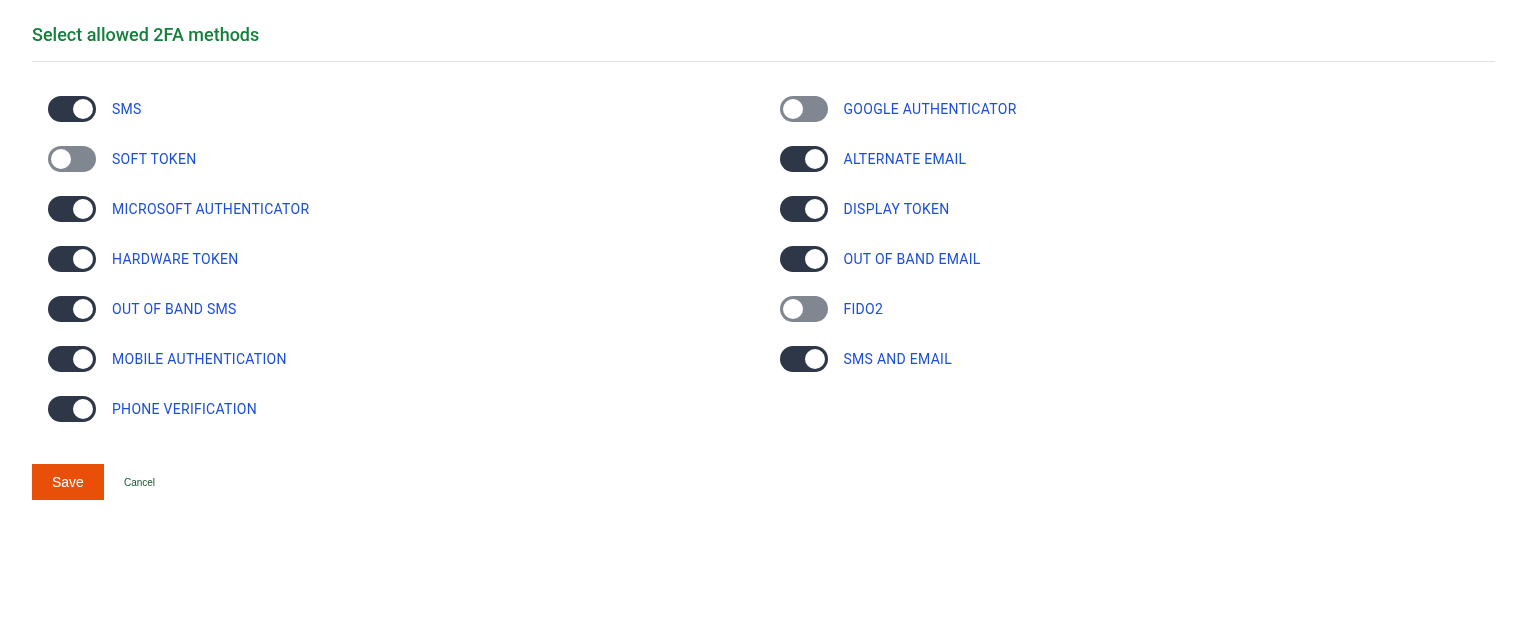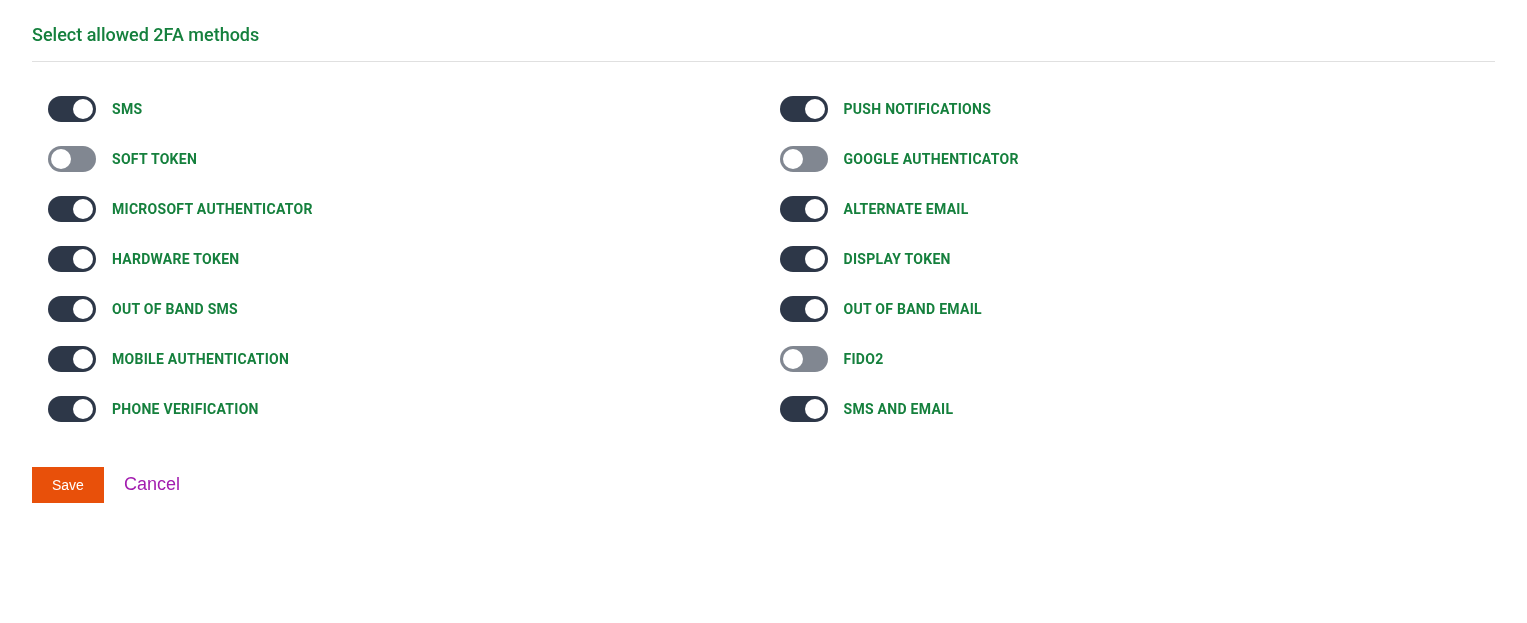--- a/index.html
+++ b/index.html
@@ -96,22 +96,22 @@
     .toggle-thumb.on {
       left: 25px;
     }
 
     .toggle-thumb.off {
       left: 3px;
     }
 
     .method-label {
       font-size: 14px;
-      font-weight: 700;
-      color: #15803d;
+      font-weight: 400;
+      color: #1d4ed8;
       letter-spacing: 0.02em;
       text-transform: uppercase;
     }
 
     .footer {
       display: flex;
       align-items: center;
       gap: 16px;
       margin-top: 8px;
     }
@@ -123,22 +123,22 @@
       padding: 10px 20px;
       border-radius: 0;
       font-size: 14px;
       font-weight: 500;
       cursor: pointer;
     }
 
     .cancel-button {
       background: none;
       border: none;
-      color: #a21caf;
-      font-size: 18px;
+      color: #14532d;
+      font-size: 10px;
       cursor: pointer;
       padding: 10px 4px;
     }
   </style>
 </head>
 <body>
 
 <h1 class="page-title">Select allowed 2FA methods</h1>
 <hr class="divider">
 
@@ -195,28 +195,20 @@
       <div class="method-item">
         <label class="toggle">
           <input type="checkbox" checked="" style="">
           <div class="toggle-track on"></div>
           <div class="toggle-thumb on"></div>
         </label>
         <span class="method-label">PHONE VERIFICATION</span>
       </div>
     </div>
   <div class="right-column" id="right-column">
-      <div class="method-item">
-        <label class="toggle">
-          <input type="checkbox" checked="" style="">
-          <div class="toggle-track on"></div>
-          <div class="toggle-thumb on"></div>
-        </label>
-        <span class="method-label">PUSH NOTIFICATIONS</span>
-      </div>
       <div class="method-item">
         <label class="toggle">
           <input type="checkbox" style="">
           <div class="toggle-track off"></div>
           <div class="toggle-thumb off"></div>
         </label>
         <span class="method-label">GOOGLE AUTHENTICATOR</span>
       </div>
       <div class="method-item">
         <label class="toggle">

